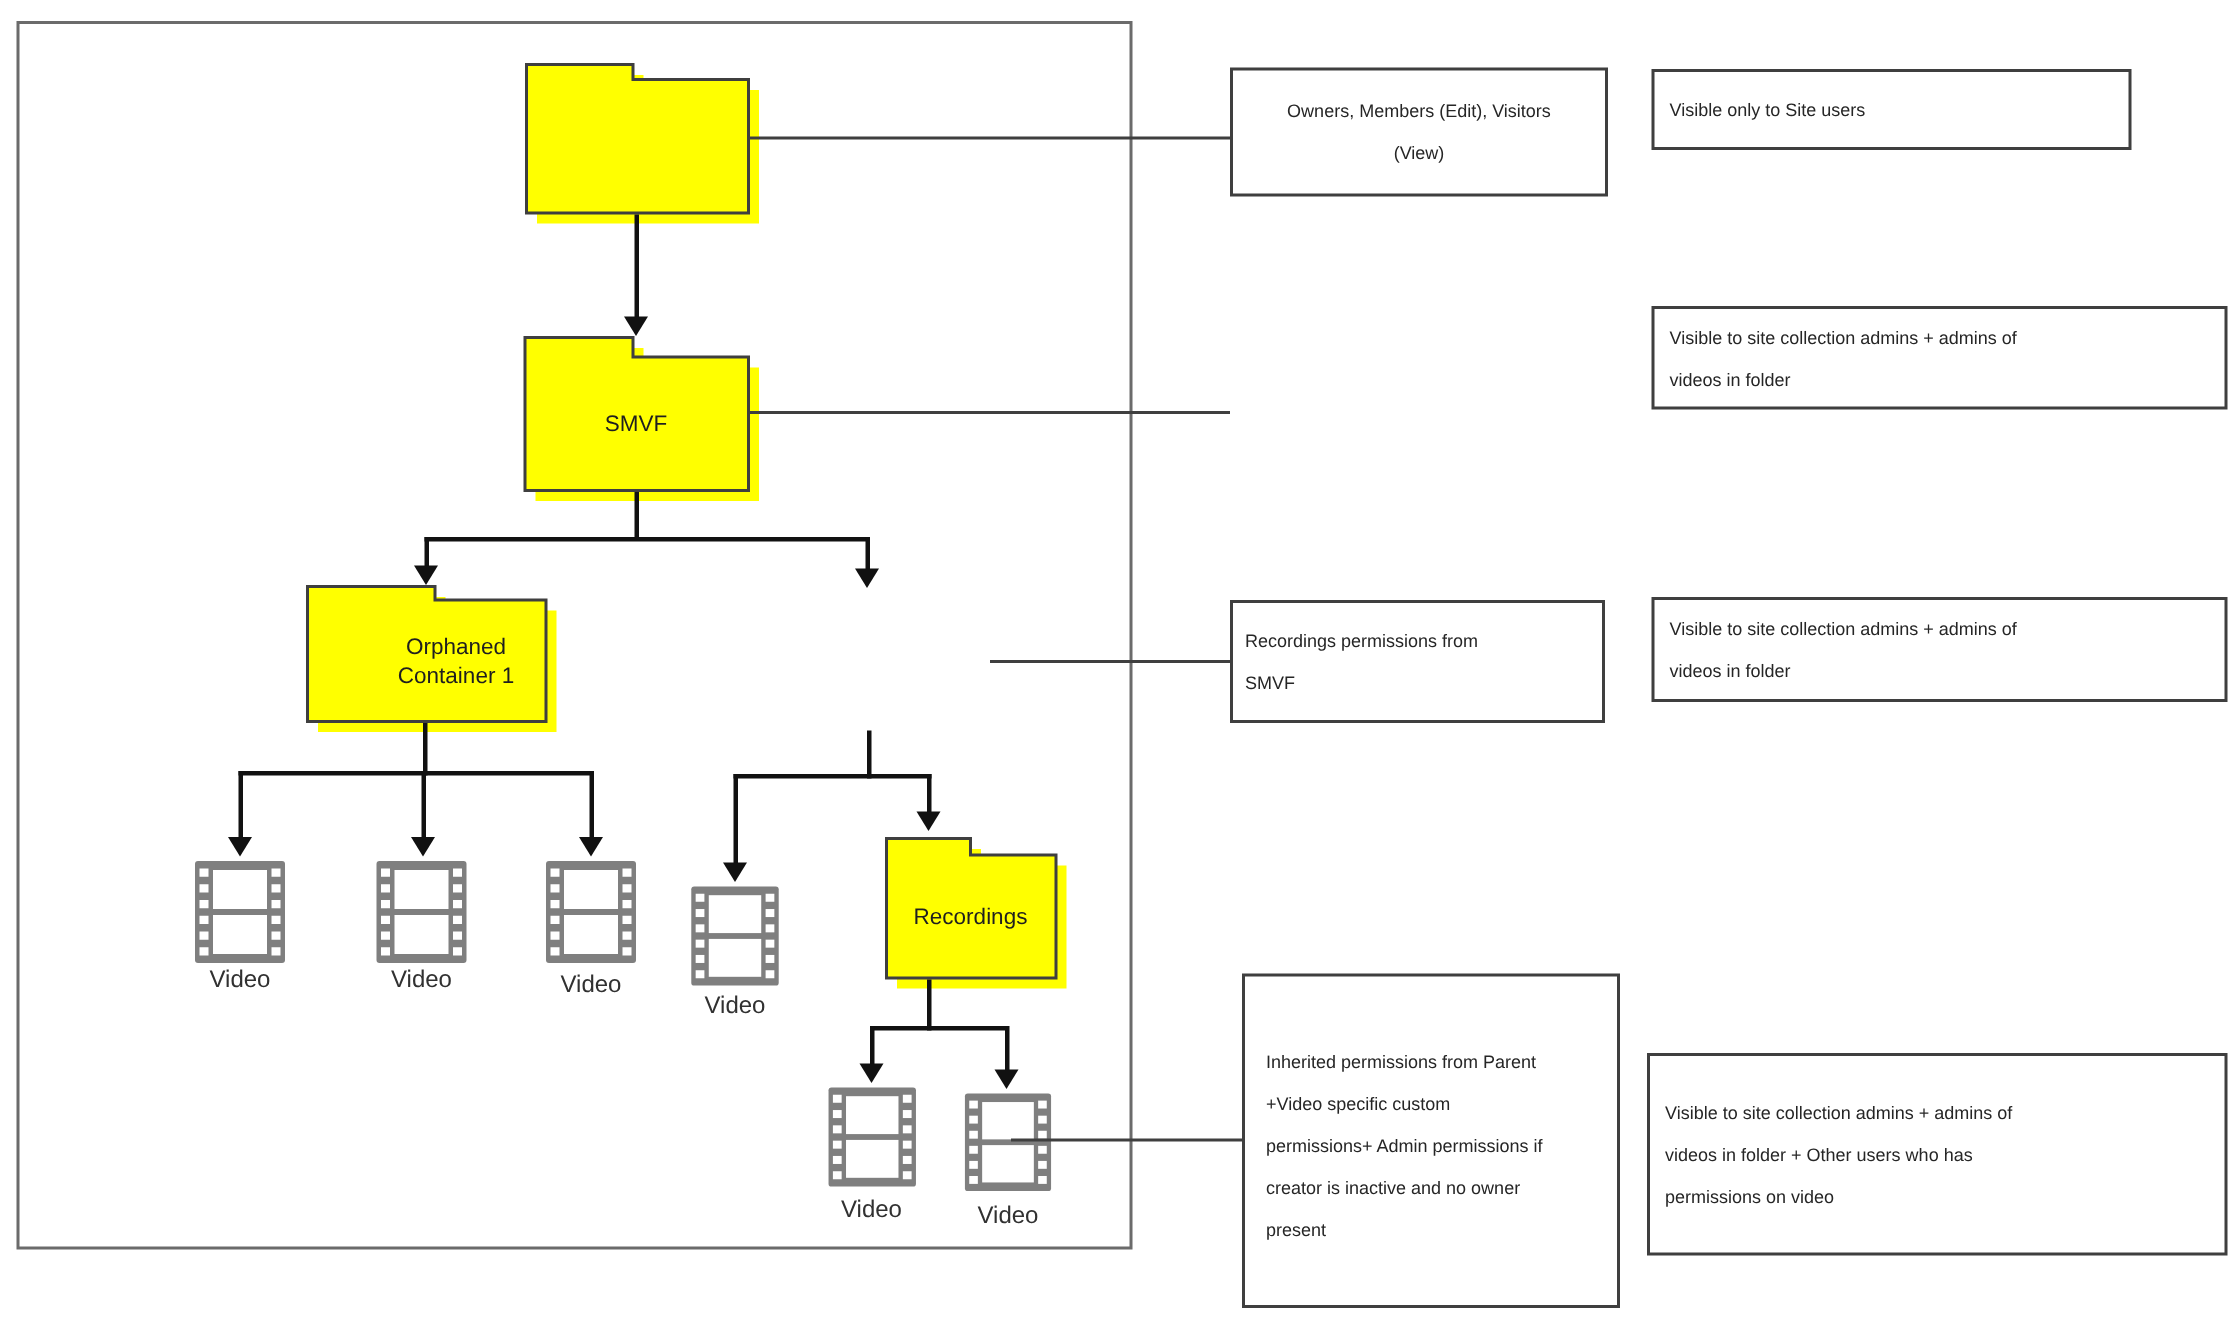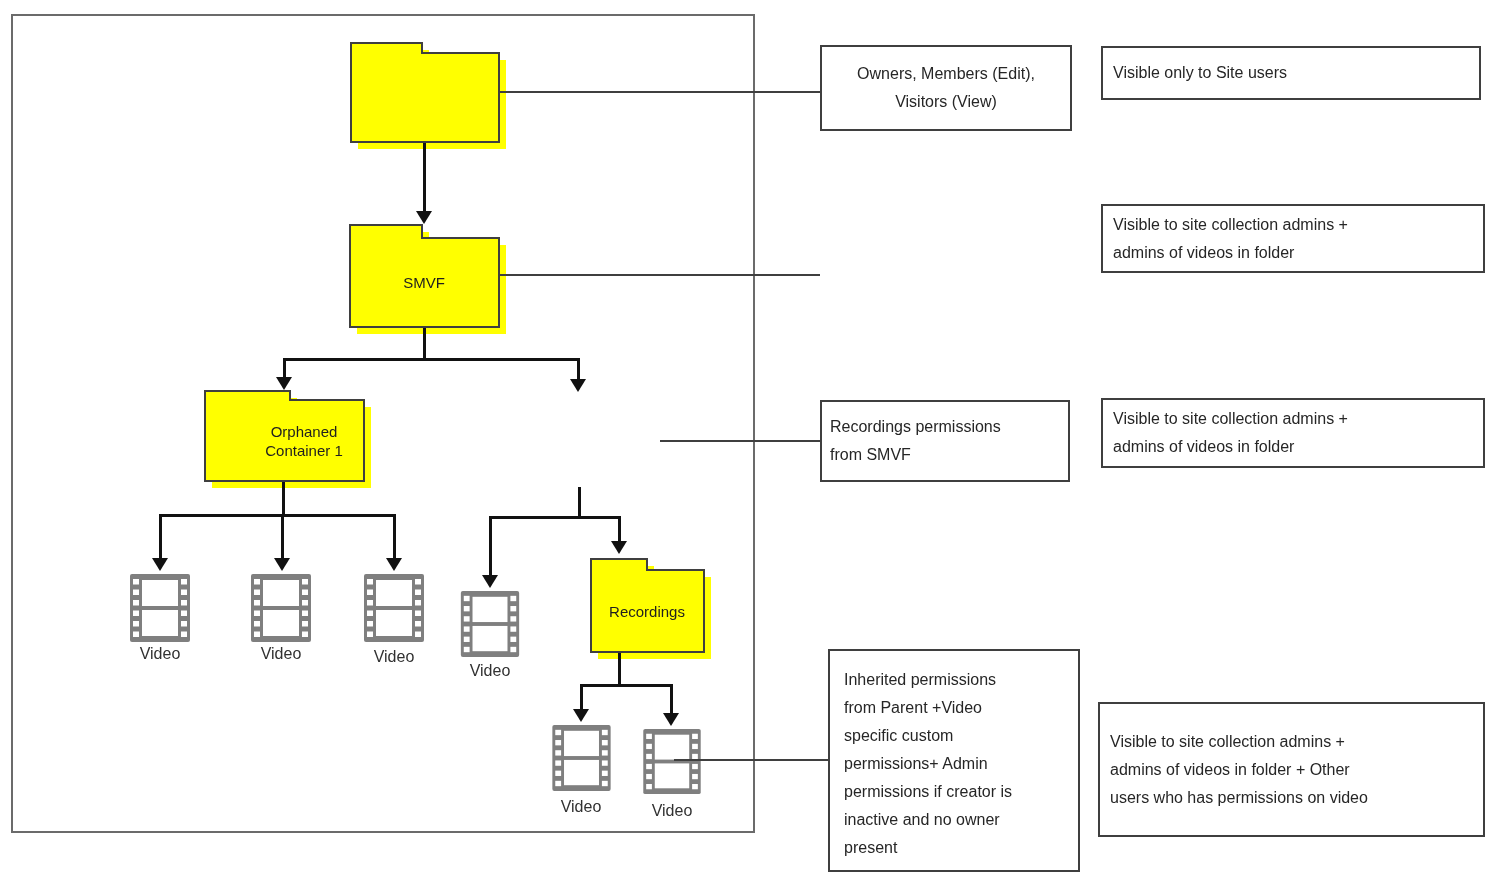--- a/index.html
+++ b/index.html
@@ -26,21 +26,21 @@
   .tline.v{width:3px;}
   .tline.h{height:3px;}
   .arrow-down{position:absolute;width:0;height:0;
     border-left:8px solid transparent;border-right:8px solid transparent;
     border-top:13px solid #111;}
   
   .cline{position:absolute;height:2px;background:#3f3f3f;}
   
   .note{position:absolute;border:2px solid #3f3f3f;background:#fff;box-sizing:border-box;
     display:flex;align-items:center;}
-  .note .txt{font-size:16px;line-height:28px;color:#262626;margin:0 auto;}
+  .note .txt{font-size:12px;line-height:28px;color:#262626;margin:0 auto;}
   .note.center .txt{text-align:center;}
   .note.left .txt{text-align:left;margin:0;}
   
   .video{position:absolute;}
   .video-label{position:absolute;font-size:16px;color:#313131;text-align:center;transform:translateX(-50%);white-space:nowrap;}
 </style>
 </head>
 <body>
 
 <div id="canvas">
@@ -246,21 +246,21 @@
 
   <div class="cline" style="left:500px;top:91px;width:320px;"></div>
   <div class="cline" style="left:500px;top:274px;width:320px;"></div>
   <div class="cline" style="left:660px;top:440px;width:160px;"></div>
   <div class="cline" style="left:674px;top:759px;width:154px;"></div>
 
   <div class="note center" style="left:820px;top:45px;width:252px;height:86px;">
     <div class="txt" style="width:180px;">Owners, Members (Edit), Visitors (View)</div>
   </div>
 
-  <div class="note left" style="left:1101px;top:46px;width:380px;height:54px;">
+  <div class="note left" style="left:1101px;top:46px;width:320px;height:54px;">
     <div class="txt" style="padding-left:10px;">Visible only to Site users</div>
   </div>
 
 
   <div class="note left" style="left:1101px;top:204px;width:384px;height:69px;">
     <div class="txt" style="padding-left:10px;width:262px;">Visible to site collection admins + admins of videos in folder</div>
   </div>
 
   <div class="note left" style="left:820px;top:400px;width:250px;height:82px;">
     <div class="txt" style="padding-left:8px;width:178px;">Recordings permissions from SMVF</div>

